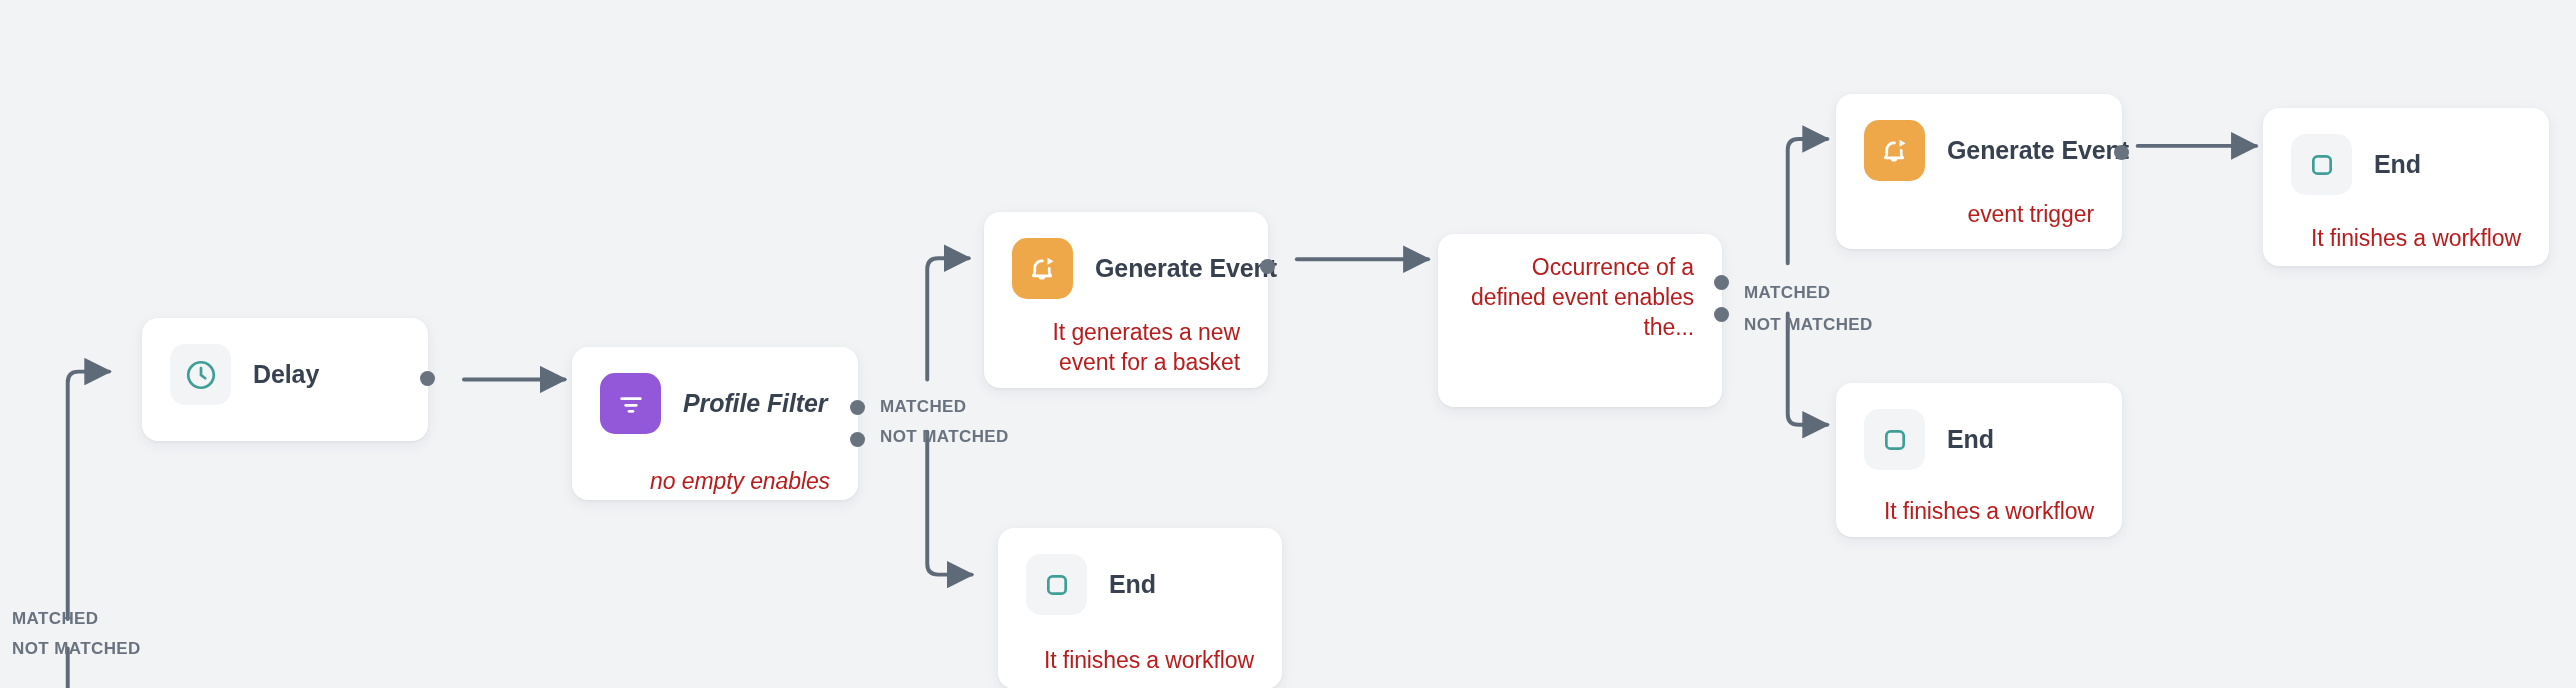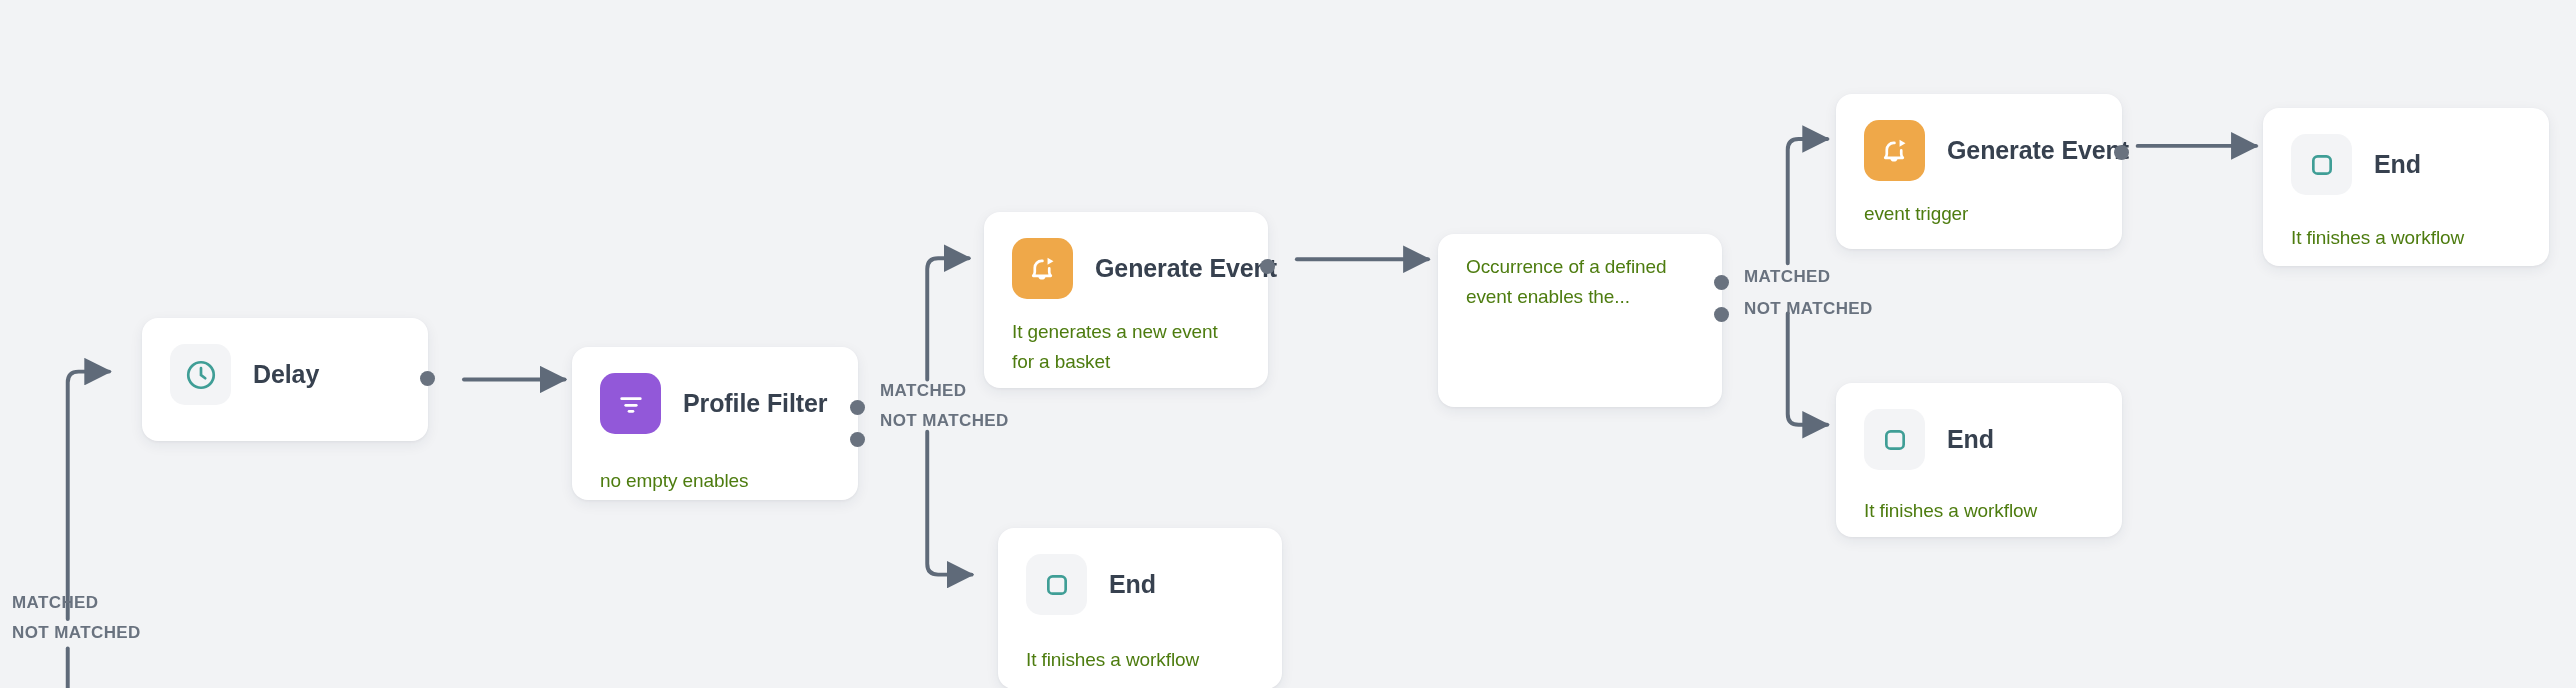--- a/index.html
+++ b/index.html
@@ -58,43 +58,45 @@
   .node-title {
     margin-left: 22px;
     font-size: 25px;
     font-weight: bold;
     color: #37414f;
     letter-spacing: -0.1px;
     white-space: nowrap;
   }
   .node-desc {
     padding: 18px 28px 0 28px;
-    font-size: 19px;
+    font-size: 23px;
     line-height: 30px;
-    color: #4d7c0f;
+    color: #b91c1c;
     letter-spacing: -0.1px;
+    text-align: right;
   }
 
   
   .port {
     position: absolute;
     width: 15px;
     height: 15px;
     border-radius: 50%;
     background: #69727f;
   }
 
   
   .branch-label {
     position: absolute;
     font-size: 17px;
     font-weight: bold;
     color: #69727f;
     letter-spacing: 0.4px;
     white-space: nowrap;
+    margin-top: 16px;
   }
 </style>
 </head>
 <body>
 
 <div id="canvas">
 
   <svg id="edge-layer" viewBox="0 0 2612 698" width="2576" height="688">
     <defs>
       <marker id="arrow" viewBox="0 0 10 10" refX="9" refY="5" markerWidth="7" markerHeight="7" orient="auto-start-reverse">
@@ -130,21 +132,21 @@
         <svg width="34" height="34" viewBox="0 0 24 24" fill="none" stroke="#3f9e96" stroke-width="1.9" stroke-linecap="round">
           <circle cx="12" cy="12" r="9"></circle>
           <path d="M12 7.2 L12 12 L15 14.3"></path>
         </svg>
       </div>
       <div class="node-title">Delay</div>
     </div>
     <div class="port" style="right:-7px; top:53px;"></div>
   </div>
 
-  <div class="node" style="left:572px; top:347px; width:286px; height:153px;">
+  <div class="node" style="left:572px; top:347px; width:286px; height:153px;font-style:italic;">
     <div class="node-head">
       <div class="node-icon icon-purple">
         <svg width="32" height="32" viewBox="0 0 24 24" fill="none" stroke="#ffffff" stroke-width="2" stroke-linecap="round">
           <path d="M5 8 H19"></path>
           <path d="M8 13 H16"></path>
           <path d="M10.5 17.5 H13.5"></path>
         </svg>
       </div>
       <div class="node-title">Profile Filter</div>
     </div>

